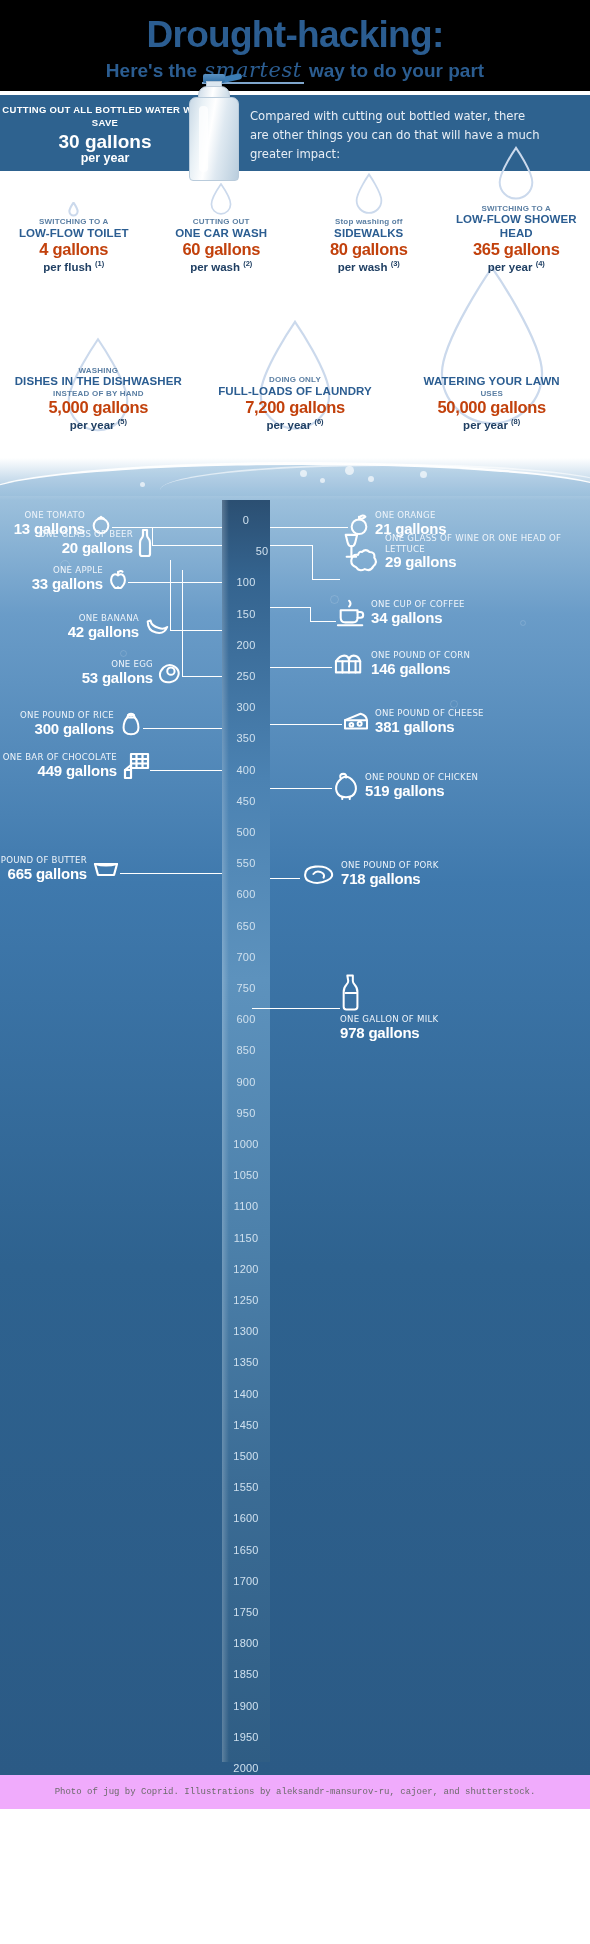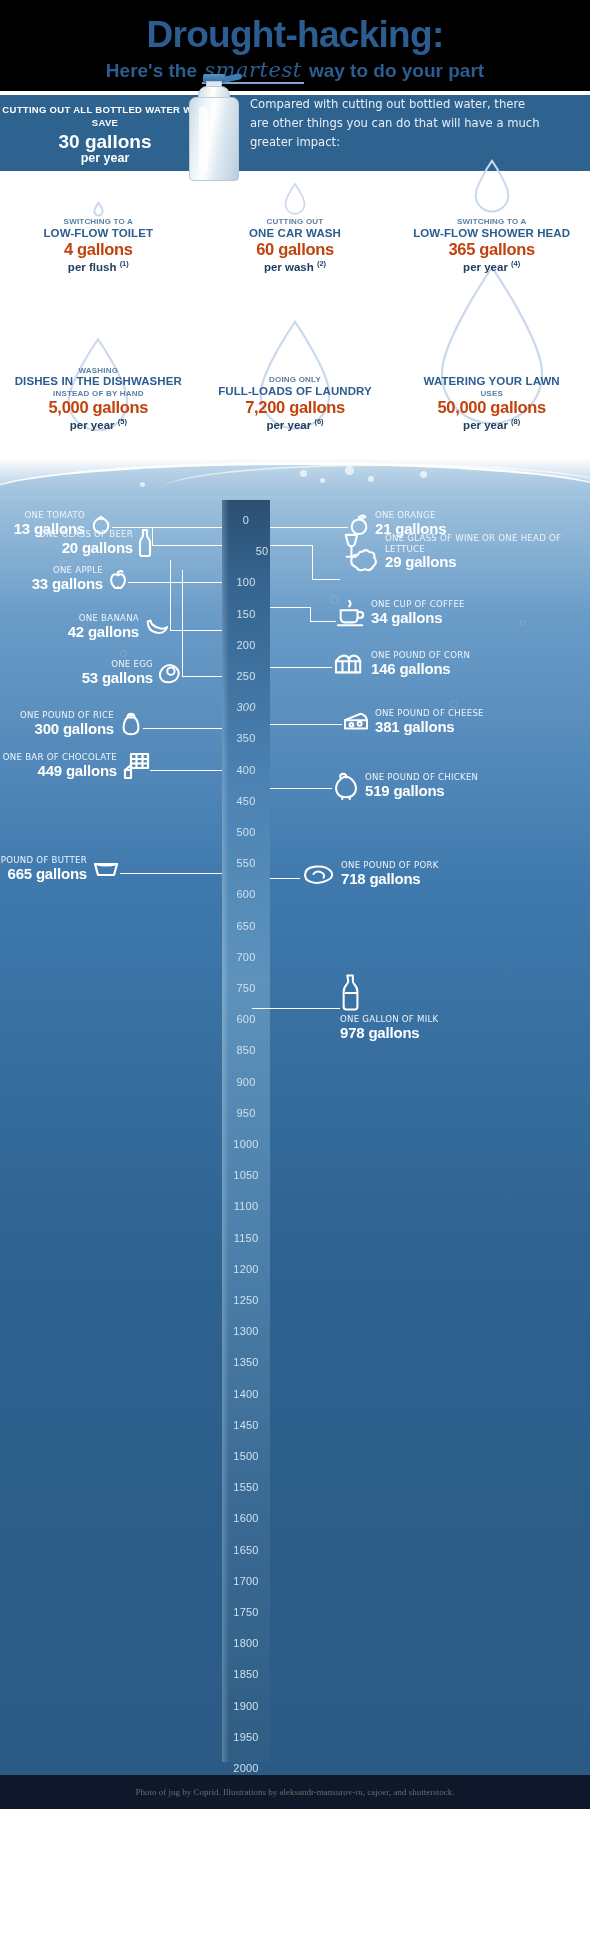--- a/index.html
+++ b/index.html
@@ -36,21 +36,21 @@
   }
   .banner-left {
     width:210px; text-align:center; padding-top:9px;
   }
   .banner-left .lead {
     font-size:9.5px; font-weight:bold; letter-spacing:0.3px; line-height:1.32;
   }
   .banner-left .big { font-size:19px; font-weight:bold; margin-top:3px; line-height:1.05; }
   .banner-left .small { font-size:12.5px; font-weight:bold; line-height:1.1;}
   .banner-right {
-    margin-left:40px; padding-top:0; width:290px;
+    margin-left:40px; padding-top:12px; width:290px;
     font-size:11.6px; line-height:1.62; color:#e8eef5;
     font-family:"DejaVu Sans", sans-serif;
   }
 
   
   .jug {
     position:absolute; left:186px; top:-22px; width:56px; height:108px; z-index:5;
   }
   .jug .body {
     position:absolute; left:3px; top:24px; width:50px; height:84px;
@@ -162,23 +162,23 @@
   .item-inner { display:flex; align-items:center; gap:5px; }
   .item.left  .item-inner { justify-content:flex-end; }
   .ic { flex:0 0 auto; }
   .ic svg { display:block; }
   .ic svg * { fill:none; stroke:#fff; stroke-width:2.2; stroke-linecap:round; stroke-linejoin:round; }
   .hline { position:absolute; height:0; border-top:1.6px solid #fff; }
   .vline { position:absolute; width:0; border-left:1.6px solid #fff; }
 
   
   .footer {
-    height:34px; background:#0f172a; display:flex;
+    height:34px; background:#f0abfc; display:flex;
     align-items:center; justify-content:center;
-    font-size:9px; color:#6b6b6b; font-family:Liberation Serif, serif;
+    font-size:9px; color:#6b6b6b; font-family:Liberation Mono, monospace;
   }
 </style>
 </head>
 <body>
 
 <div class="title-block">
   <div class="title-main">Drought-hacking:</div>
   <div class="title-sub">
     <span>Here's the</span>
     <span class="script">smartest</span>
@@ -228,20 +228,33 @@
           </svg>
       </div>
       <div class="dc-text">
         <div class="dc-pre">CUTTING OUT</div>
         <div class="dc-name">ONE CAR WASH</div>
         <div class="dc-num">60 gallons</div>
         <div class="dc-unit"><span>per wash</span> <sup>(2)</sup></div>
       </div>
     </div>
 
+    <div class="drop-cell">
+      <div class="dropwrap">
+        <svg class="drop-svg" width="34" height="44" viewBox="0 0 24 32">
+            <path d="M12 1 C12 1 3 14 3 20 a9 9 0 0 0 18 0 C21 14 12 1 12 1 Z" stroke-width="1.3"></path>
+          </svg>
+      </div>
+      <div class="dc-text">
+        <div class="dc-pre">Stop washing off</div>
+        <div class="dc-name">SIDEWALKS</div>
+        <div class="dc-num">80 gallons</div>
+        <div class="dc-unit"><span>per wash</span> <sup>(3)</sup></div>
+      </div>
+    </div>
 
     <div class="drop-cell">
       <div class="dropwrap">
         <svg class="drop-svg" width="46" height="58" viewBox="0 0 24 32">
             <path d="M12 1 C12 1 3 14 3 20 a9 9 0 0 0 18 0 C21 14 12 1 12 1 Z" stroke-width="1.1"></path>
           </svg>
       </div>
       <div class="dc-text">
         <div class="dc-pre">SWITCHING TO A</div>
         <div class="dc-name">LOW-FLOW SHOWER HEAD</div>
@@ -318,21 +331,21 @@
   <div class="ob" style="left:520px;top:120px;width:6px;height:6px;"></div>
 
   <div class="gauge"></div>
   <div id="ticks">
       <div class="tick" style="left: 222px; top: 14px;">0</div>
       <div class="tick" style="left: 222px; top: 45.2px; padding-left: 32px;">50</div>
       <div class="tick" style="left: 222px; top: 76.4px;">100</div>
       <div class="tick" style="left: 222px; top: 107.6px;">150</div>
       <div class="tick" style="left: 222px; top: 138.8px;">200</div>
       <div class="tick" style="left: 222px; top: 170px;">250</div>
-      <div class="tick" style="left: 222px; top: 201.2px; font-style: italic;">300</div>
+      <div class="tick" style="left: 222px; top: 201.2px;">300</div>
       <div class="tick" style="left: 222px; top: 232.4px;">350</div>
       <div class="tick" style="left: 222px; top: 263.6px;">400</div>
       <div class="tick" style="left: 222px; top: 294.8px;">450</div>
       <div class="tick" style="left: 222px; top: 326px;">500</div>
       <div class="tick" style="left: 222px; top: 357.2px;">550</div>
       <div class="tick" style="left: 222px; top: 388.4px;">600</div>
       <div class="tick" style="left: 222px; top: 419.6px;">650</div>
       <div class="tick" style="left: 222px; top: 450.8px;">700</div>
       <div class="tick" style="left: 222px; top: 482px;">750</div>
       <div class="tick" style="left: 222px; top: 513.2px;">600</div>

